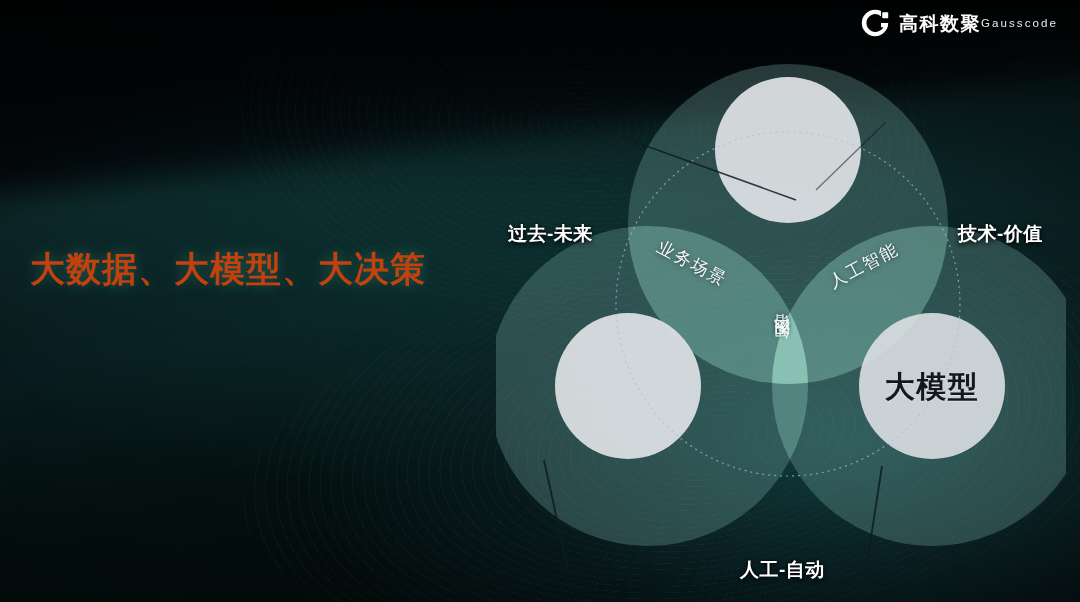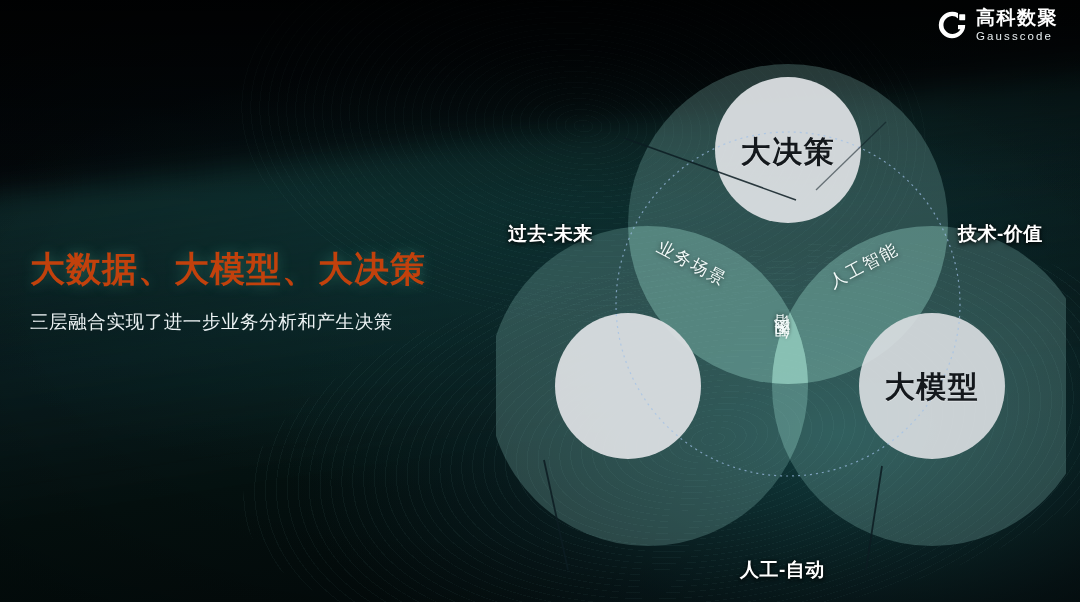--- a/index.html
+++ b/index.html
@@ -46,21 +46,21 @@
     background:radial-gradient(ellipse 120% 100% at 50% 50%, rgba(0,0,0,0) 38%, rgba(0,0,0,.55) 100%);
   }
   .bg-topdark{
     position:absolute;left:0;top:0;width:100%;height:34%;
     background:linear-gradient(180deg,rgba(0,0,0,.80) 0%,rgba(0,0,0,.25) 60%,rgba(0,0,0,0) 100%);
   }
 
   
   .logo{position:absolute;right:22px;top:8px;display:flex;align-items:center;gap:9px;}
   .logo-mark{width:30px;height:30px;flex:0 0 auto;}
-  .logo-text{display:flex;flex-direction:column;line-height:1;}
+  .logo-text{display:flex;line-height:1;}
   .logo-cn{font-size:19px;font-weight:700;color:#ffffff;letter-spacing:1.5px;}
   .logo-en{font-size:11.5px;color:#e8eef0;letter-spacing:2.1px;margin-top:4px;}
 
   
   .left-block{position:absolute;left:30px;top:250px;width:430px;}
   .headline{
     font-size:35px;font-weight:700;color:#c2410c;
     letter-spacing:1px;line-height:1.1;white-space:nowrap;
     text-shadow:0 0 14px rgba(90,220,185,.30);
   }
@@ -123,21 +123,20 @@
       <rect x="74" y="14" width="20" height="20" rx="2" fill="#ffffff"></rect>
     </svg>
     <div class="logo-text">
       <span class="logo-cn">高科数聚</span>
       <span class="logo-en">Gausscode</span>
     </div>
   </div>
 
   <div class="left-block">
     <div class="headline">大数据、大模型、大决策</div>
-    <div class="sub">三层融合实现了进一步业务分析和产生决策</div>
   </div>
 
   <div class="venn">
 
     <svg viewBox="0 0 570 560">
       <defs>
         <clipPath id="clipTop">
             <circle cx="292" cy="210" r="160"></circle>
           </clipPath>
         <clipPath id="clipLeft">
@@ -183,21 +182,20 @@
       <line x1="128" y1="124" x2="300" y2="186" stroke="#0c1c22" stroke-opacity="0.85" stroke-width="1.6"></line>
       <line x1="390" y1="108" x2="320" y2="176" stroke="#0c1c22" stroke-opacity="0.55" stroke-width="1.3"></line>
       <line x1="48" y1="446" x2="72" y2="556" stroke="#0c1c22" stroke-opacity="0.88" stroke-width="1.8"></line>
       <line x1="386" y1="452" x2="370" y2="556" stroke="#0c1c22" stroke-opacity="0.88" stroke-width="1.8"></line>
     </svg>
 
     <div class="lbl lbl-outer lbl-past" style="position:absolute;left:12px;top:188px;">过去-未来</div>
     <div class="lbl lbl-outer lbl-tech" style="position:absolute;left:462px;top:188px;">技术-价值</div>
     <div class="lbl lbl-outer lbl-manual" style="position:absolute;left:244px;top:524px;">人工-自动</div>
 
-    <div class="core-label" style="left:292px;top:138px;">大决策</div>
     <div class="core-label" style="left:436px;top:373px;">大模型</div>
 
     <div class="ov-label ov-biz" style="position:absolute;left:158px;top:238px;">业务场景</div>
     <div class="ov-label ov-ai" style="position:absolute;left:330px;top:240px;">人工智能</div>
     <div class="ov-label ov-kg" style="position:absolute;left:276px;top:326px;">知识图谱</div>
 
   </div>
 </div>
 
 </body></html>

